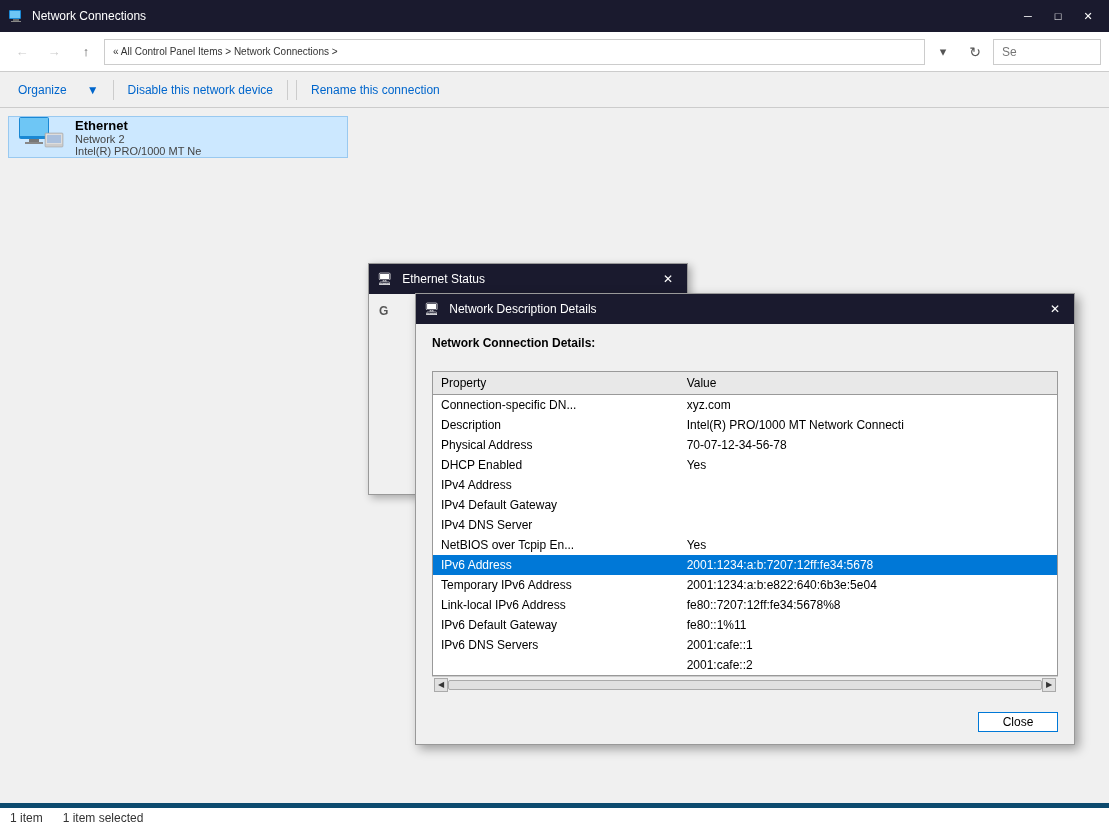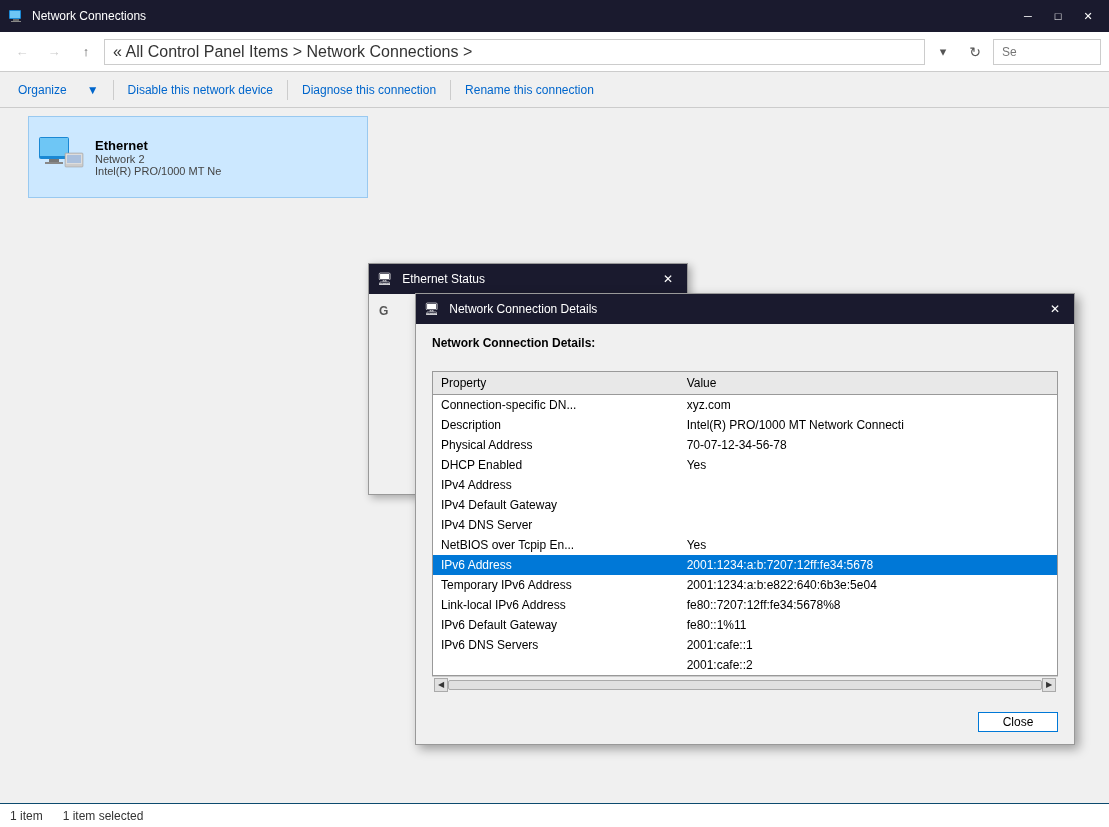--- a/index.html
+++ b/index.html
@@ -88,21 +88,21 @@
     }
     .nav-btn.disabled { color: #ccc; cursor: default; }
     .address-path {
       flex: 1;
       border: 1px solid #ccc;
       height: 26px;
       padding: 0 8px;
       background: white;
       display: flex;
       align-items: center;
-      font-size: 16px;
+      font-size: 10px;
       color: #333;
     }
     .refresh-btn {
       width: 28px;
       height: 28px;
       background: transparent;
       border: none;
       cursor: pointer;
       color: #555;
       font-size: 14px;
@@ -157,42 +157,41 @@
     }
 
     
     .network-list {
       padding: 8px;
     }
     .network-item {
       display: flex;
       align-items: center;
       gap: 10px;
-      padding: 20px 8px;
+      padding: 0 8px;
       background: #cce8ff;
       border: 1px solid #99c9f0;
       cursor: pointer;
       width: 340px;
-      margin-left: 20px;
     }
     .network-icon {
       width: 48px;
       height: 40px;
       position: relative;
       flex-shrink: 0;
     }
     .network-icon svg { width: 100%; height: 100%; }
     .network-info { flex: 1; }
     .network-name { font-weight: bold; font-size: 13px; color: #000; }
     .network-sub { font-size: 11px; color: #444; }
 
     
     .status-bar {
       background: white;
-      border-top: 1px solid #0c4a6e;
+      border-top: 5px solid #0c4a6e;
       height: 24px;
       display: flex;
       align-items: center;
       padding: 0 10px;
       gap: 20px;
       font-size: 12px;
       color: #333;
       flex-shrink: 0;
     }
 
@@ -367,23 +366,20 @@
   <div class="toolbar">
     <button class="toolbar-btn">
       <span>Organize</span>
       <span>▼</span>
     </button>
     <div class="toolbar-divider"></div>
     <button class="toolbar-btn">
       <span>Disable this network device</span>
     </button>
     <div class="toolbar-divider"></div>
-    <button class="toolbar-btn">
-      <span>Diagnose this connection</span>
-    </button>
     <div class="toolbar-divider"></div>
     <button class="toolbar-btn">
       <span>Rename this connection</span>
     </button>
   </div>
 
   <div class="content-area">
     <div class="network-list">
       <div class="network-item">
         <div class="network-icon">
@@ -414,21 +410,21 @@
         <button class="dialog-close-btn">✕</button>
       </div>
       <div style="height: 200px; background: #f0f0f0; padding: 10px; color: #555; font-size: 12px;">
         <div style="margin-bottom: 8px; font-weight: bold;">G</div>
       </div>
     </div>
 
     <div class="details-dialog">
       <div class="dialog-titlebar">
         <span style="font-size:12px; margin-right:4px;">🖥</span>
-        <span class="dialog-title-text">Network Connection Details</span>
+        <span class="dialog-title-text">Network Description Details</span>
         <button class="dialog-close-btn">✕</button>
       </div>
 
       <div class="details-content">
         <div class="details-header">Network Connection Details:</div>
 
         <div class="details-table-container">
           <table class="details-table">
             <thead>
               <tr>

